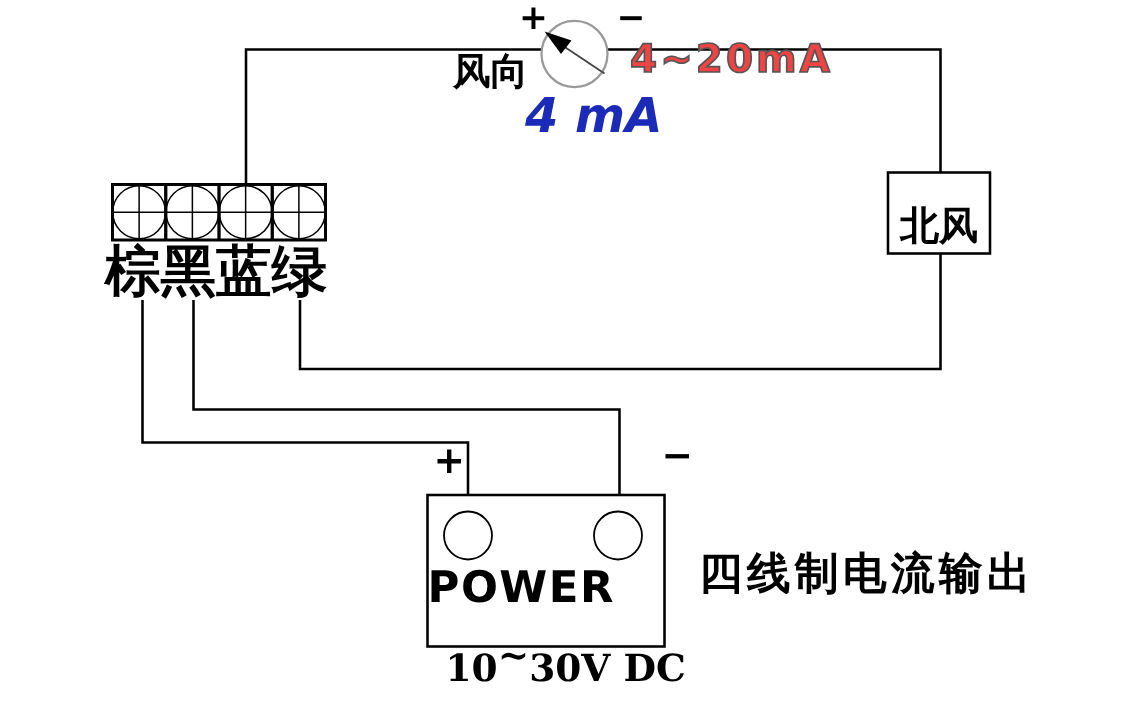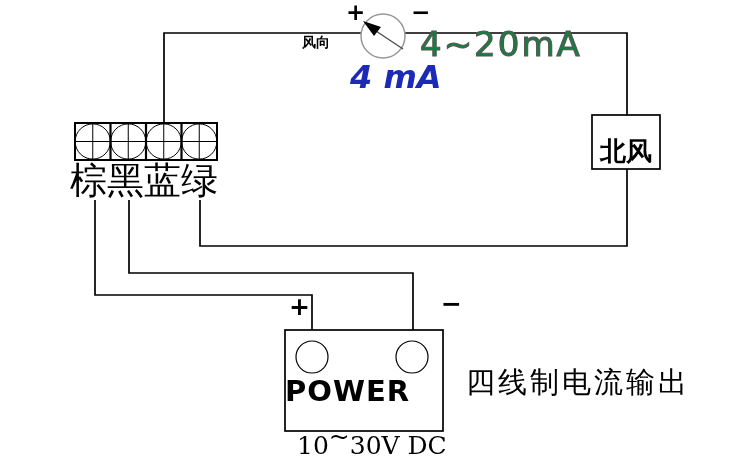--- a/index.html
+++ b/index.html
@@ -28,35 +28,36 @@
     color: #000000;
     line-height: 1;
   }
   .sign {
     font-size: 25px;
     font-weight: bold;
     font-family: "DejaVu Sans", sans-serif;
   }
   .cjk-serif {
     font-family: "DejaVu Serif", "Liberation Serif", serif;
+    font-weight: bold;
   }
   .cjk-bold {
     font-family: "DejaVu Sans", "Liberation Sans", sans-serif;
     font-weight: bold;
   }
   #meter-plus      { left: 346px; top: 1px;  font-size: 23px; }
   #meter-minus     { left: 411px; top: 1px;  font-size: 23px; }
-  #wind-dir-label  { left: 302px; top: 35px; font-size: 14px; }
+  #wind-dir-label  { left: 302px; top: 35px; font-size: 25px; }
   #range-label {
     left: 420px; top: 27px;
-    font-size: 34px;
+    font-size: 26px;
     font-family: "DejaVu Sans", sans-serif;
-    font-weight: 400;
+    font-weight: 700;
     letter-spacing: 2px;
-    color: #15803d;
+    color: #ef4444;
     -webkit-text-stroke: 1.1px #555555;
   }
   #current-value {
     left: 350px; top: 61px;
     font-size: 32px;
     font-weight: bold;
     font-family: "DejaVu Sans", sans-serif;
     color: #1b2bb8;
     font-style: italic;
   }

